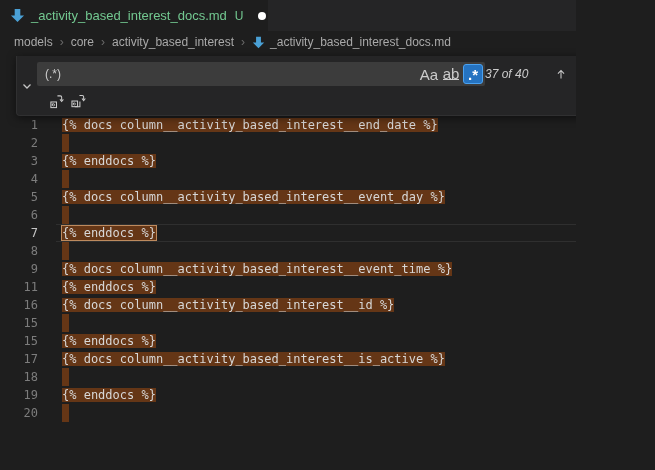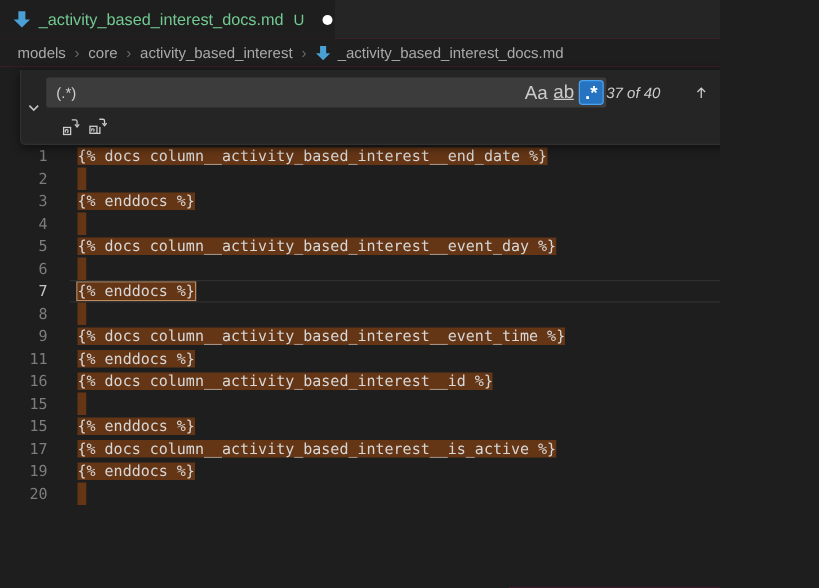--- a/index.html
+++ b/index.html
@@ -102,20 +102,21 @@
         <div class="line"><span class="ln">5</span><span class="lc"><span class="hl">{% docs column__activity_based_interest__event_day %}</span></span></div>
         <div class="line"><span class="ln">6</span><span class="lc"><span class="hl stub"></span></span></div>
         <div class="line curline"><span class="ln">7</span><span class="lc"><span class="hl cur">{% enddocs %}</span></span></div>
         <div class="line"><span class="ln">8</span><span class="lc"><span class="hl stub"></span></span></div>
         <div class="line"><span class="ln">9</span><span class="lc"><span class="hl">{% docs column__activity_based_interest__event_time %}</span></span></div>
         <div class="line"><span class="ln">11</span><span class="lc"><span class="hl">{% enddocs %}</span></span></div>
         <div class="line"><span class="ln">16</span><span class="lc"><span class="hl">{% docs column__activity_based_interest__id %}</span></span></div>
         <div class="line"><span class="ln">15</span><span class="lc"><span class="hl stub"></span></span></div>
         <div class="line"><span class="ln">15</span><span class="lc"><span class="hl">{% enddocs %}</span></span></div>
         <div class="line"><span class="ln">17</span><span class="lc"><span class="hl">{% docs column__activity_based_interest__is_active %}</span></span></div>
+        <div class="line"><span class="ln">18</span><span class="lc"><span class="hl stub"></span></span></div>
         <div class="line"><span class="ln">19</span><span class="lc"><span class="hl">{% enddocs %}</span></span></div>
         <div class="line"><span class="ln">20</span><span class="lc"><span class="hl stub"></span></span></div>
       </div>
   </div>
 
   <div class="find-widget">
     <div class="fw-toggle">
       <svg class="gl" width="16" height="16" viewBox="0 0 16 16">
         <path d="M4.5 6.5 L8 10 L11.5 6.5" fill="none" stroke="#c5c5c5" stroke-width="1.3"></path>
       </svg>

